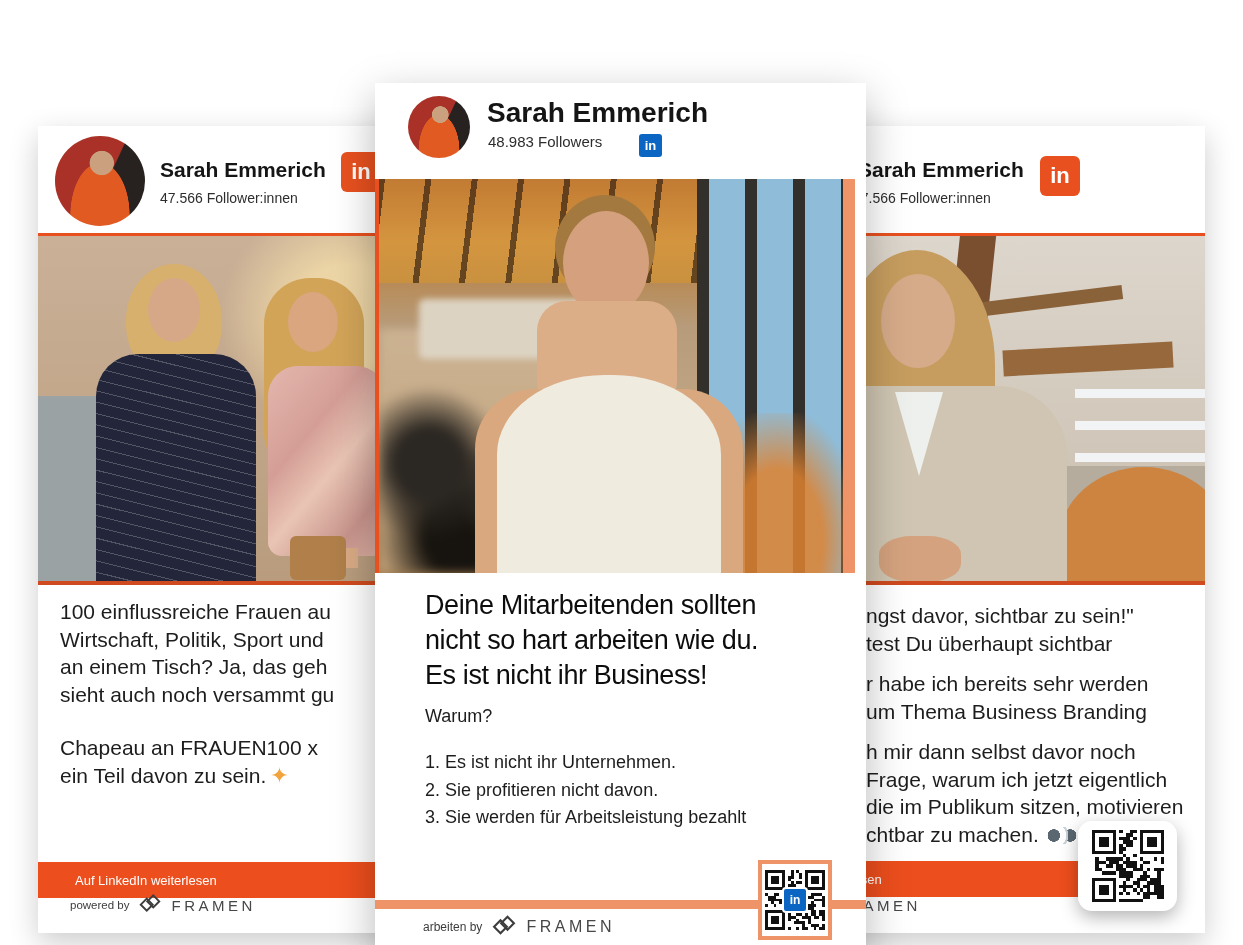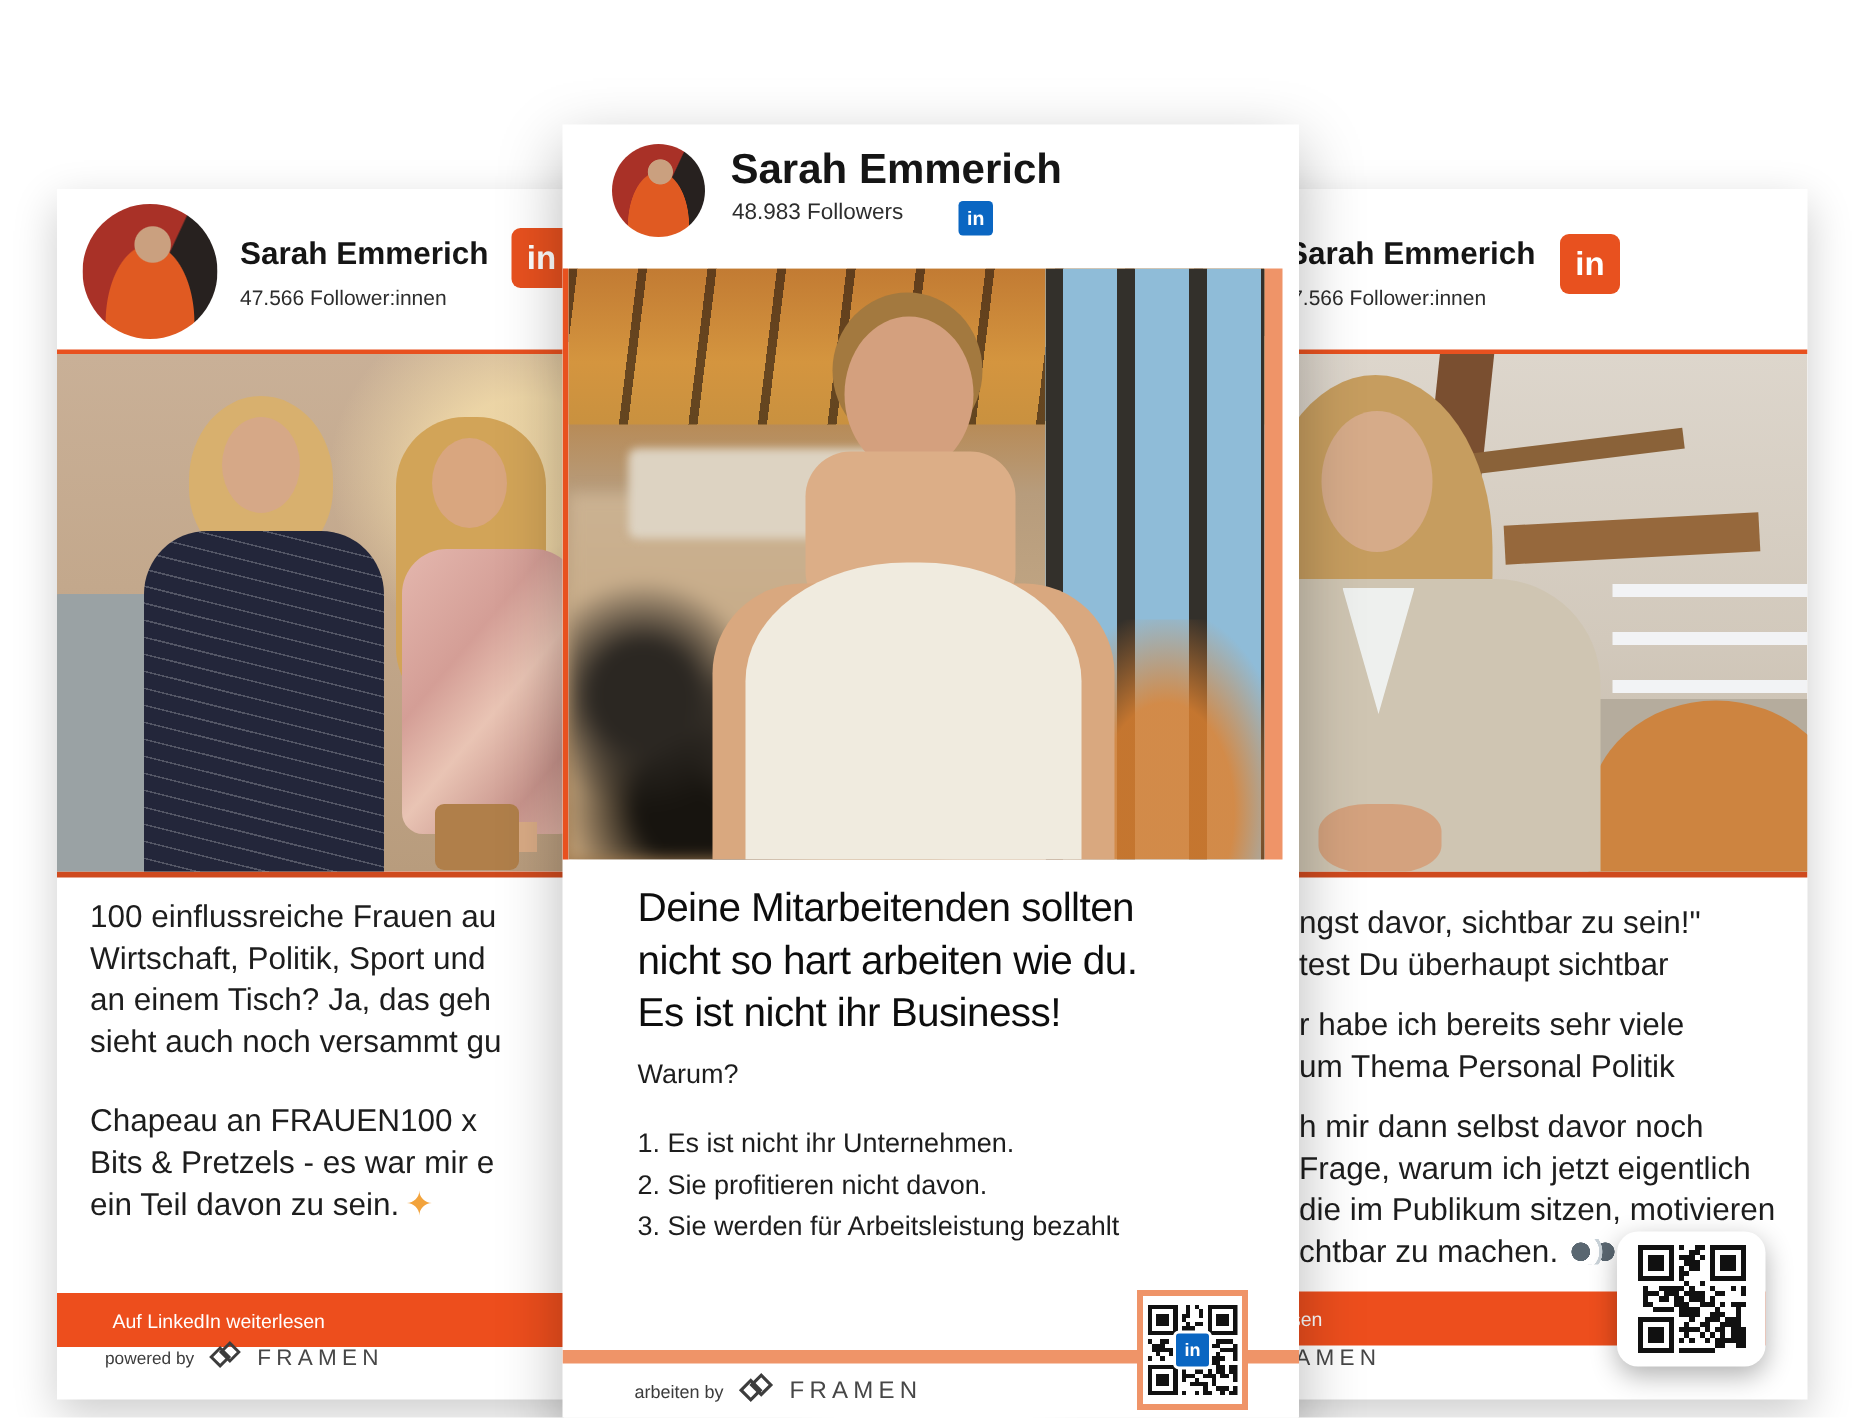--- a/index.html
+++ b/index.html
@@ -103,21 +103,20 @@
     </div>
   </div>
 
   <div class="body-text" style="left:22px;top:472px;">
     <div>100 einflussreiche Frauen au</div>
     <div>Wirtschaft, Politik, Sport und</div>
     <div>an einem Tisch? Ja, das geh</div>
     <div>sieht auch noch versammt gu</div>
     <div class="gap26"></div>
     <div>Chapeau an FRAUEN100 x</div>
-    <div>Bits &amp; Pretzels - es war mir e</div>
     <div><span>ein Teil davon zu sein.</span><span class="sparkle">✦</span></div>
   </div>
 
   <div class="cta-bar" style="top:736px;width:100%;">
     <span>Auf LinkedIn weiterlesen</span>
   </div>
   <div class="powered" style="left:32px;top:764px;">
     <span class="pb">powered by</span>
     <span class="framen-logo">
       <svg width="26" height="26" viewBox="0 0 24 24" fill="none" stroke="#3d3d3d" stroke-width="1.8">
@@ -155,22 +154,22 @@
       <div class="blob" style="left:64px;top:150px;width:300px;height:202px;background:#cfc5b2;border-radius:70px 70px 0 0;"></div>
       <div class="blob" style="left:192px;top:156px;width:48px;height:84px;background:#eef0ee;clip-path:polygon(0 0,100% 0,50% 100%);"></div>
       <div class="blob" style="left:176px;top:300px;width:82px;height:46px;background:#d4a27e;border-radius:40%;"></div>
     </div>
   </div>
 
   <div class="body-text" style="left:163px;top:476px;">
     <div>ngst davor, sichtbar zu sein!"</div>
     <div>test Du überhaupt sichtbar</div>
     <div class="gap13"></div>
-    <div>r habe ich bereits sehr viele</div>
-    <div>um Thema Personal Politik</div>
+    <div>r habe ich bereits sehr werden</div>
+    <div>um Thema Business Branding</div>
     <div class="gap13"></div>
     <div>h mir dann selbst davor noch</div>
     <div>Frage, warum ich jetzt eigentlich</div>
     <div>die im Publikum sitzen, motivieren</div>
     <div><span>chtbar zu machen.</span><span class="eyes"></span></div>
   </div>
 
   <div class="cta-bar" style="top:735px;width:474px;">
     <span>Auf LinkedIn weiterlesen</span>
   </div>

